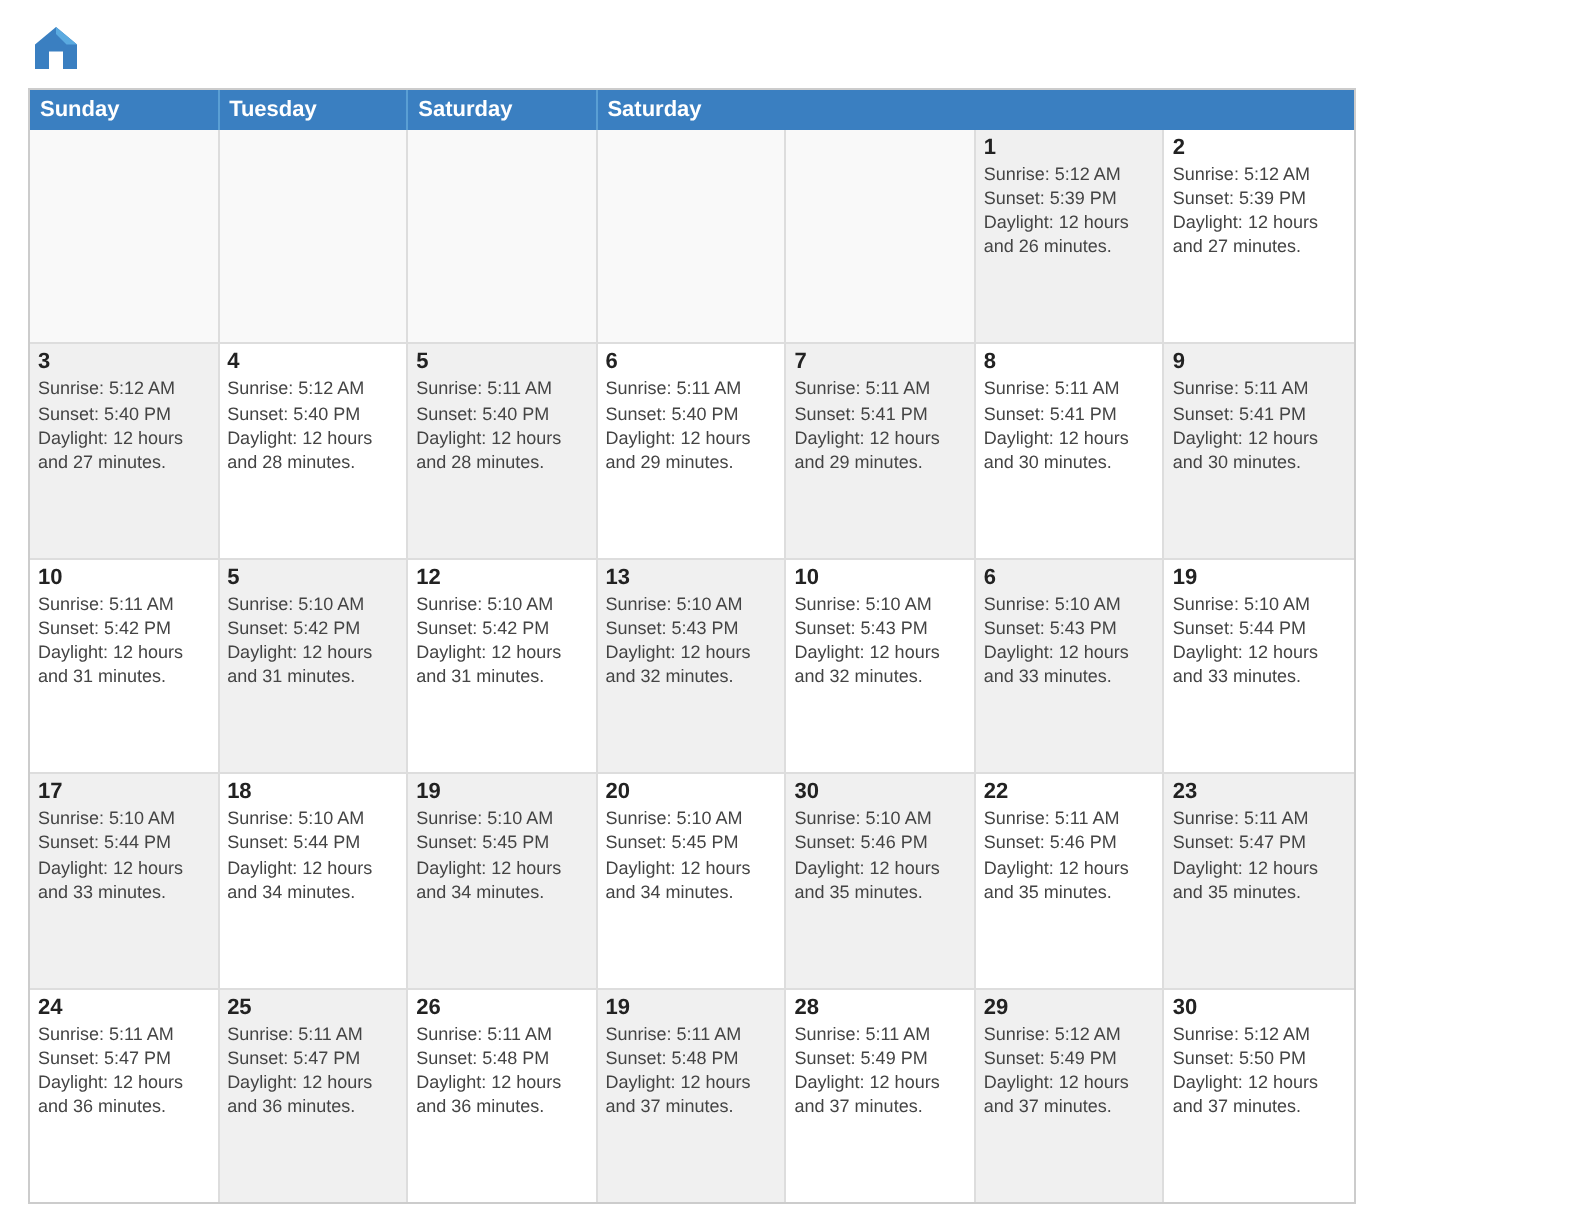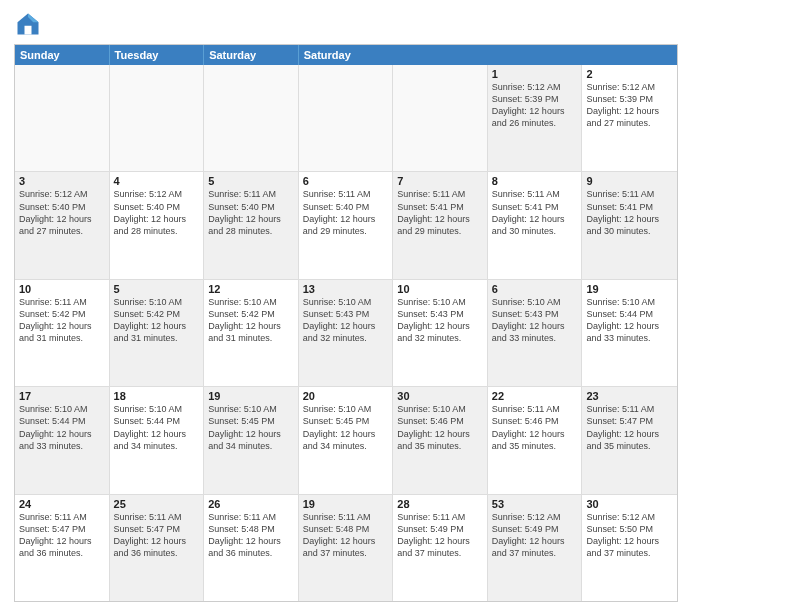--- a/index.html
+++ b/index.html
@@ -351,21 +351,21 @@
 and 37 minutes.</div>
           </div>
           <div class="cal-cell">
             <span class="day-num">28</span>
             <div class="day-info" style="white-space: pre-line;">Sunrise: 5:11 AM
 Sunset: 5:49 PM
 Daylight: 12 hours
 and 37 minutes.</div>
           </div>
           <div class="cal-cell shaded">
-            <span class="day-num">53</span>
+            <span class="day-num">29</span>
             <div class="day-info" style="white-space: pre-line;">Sunrise: 5:12 AM
 Sunset: 5:49 PM
 Daylight: 12 hours
 and 37 minutes.</div>
           </div>
           <div class="cal-cell">
             <span class="day-num">30</span>
             <div class="day-info" style="white-space: pre-line;">Sunrise: 5:12 AM
 Sunset: 5:50 PM
 Daylight: 12 hours

